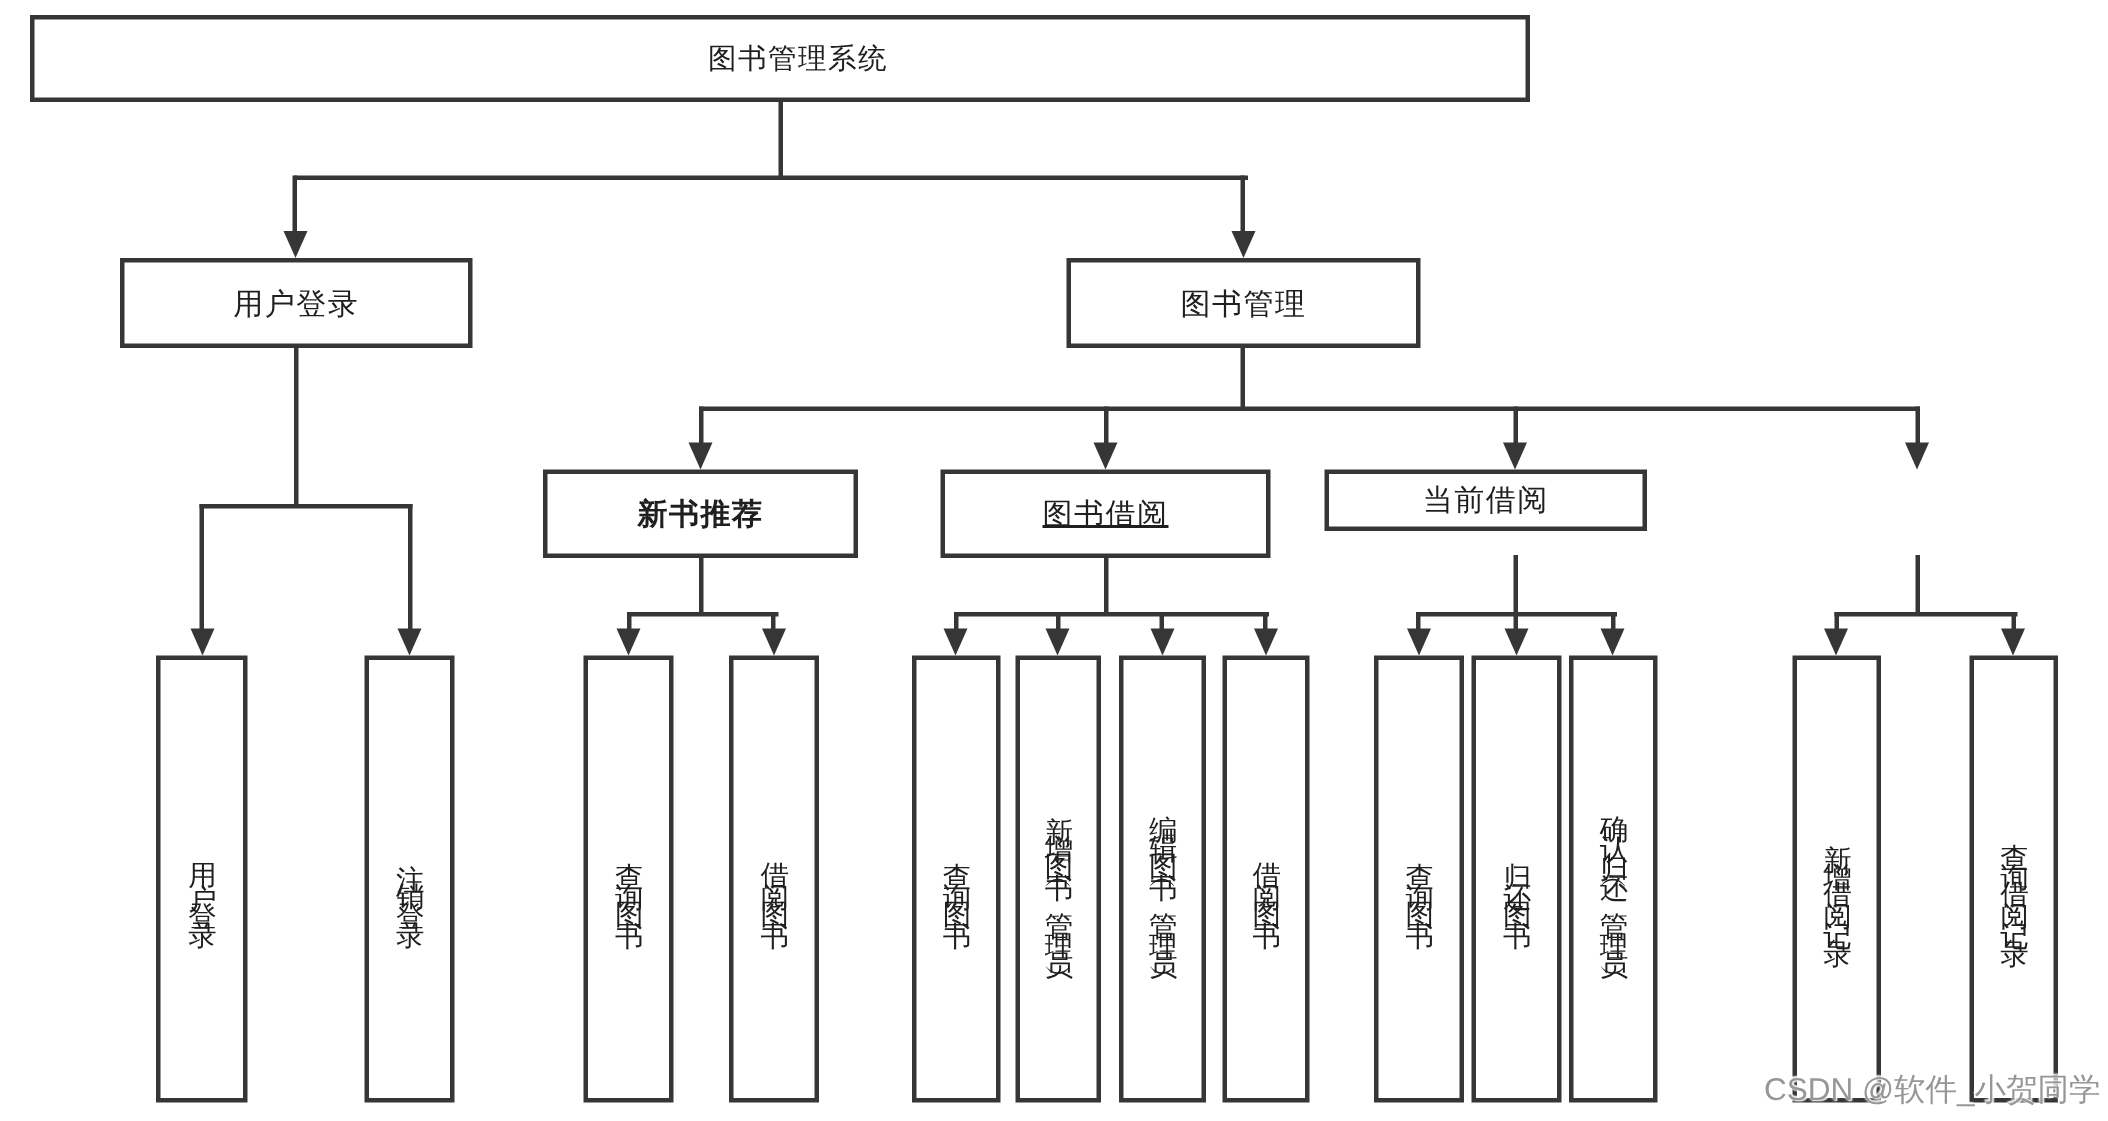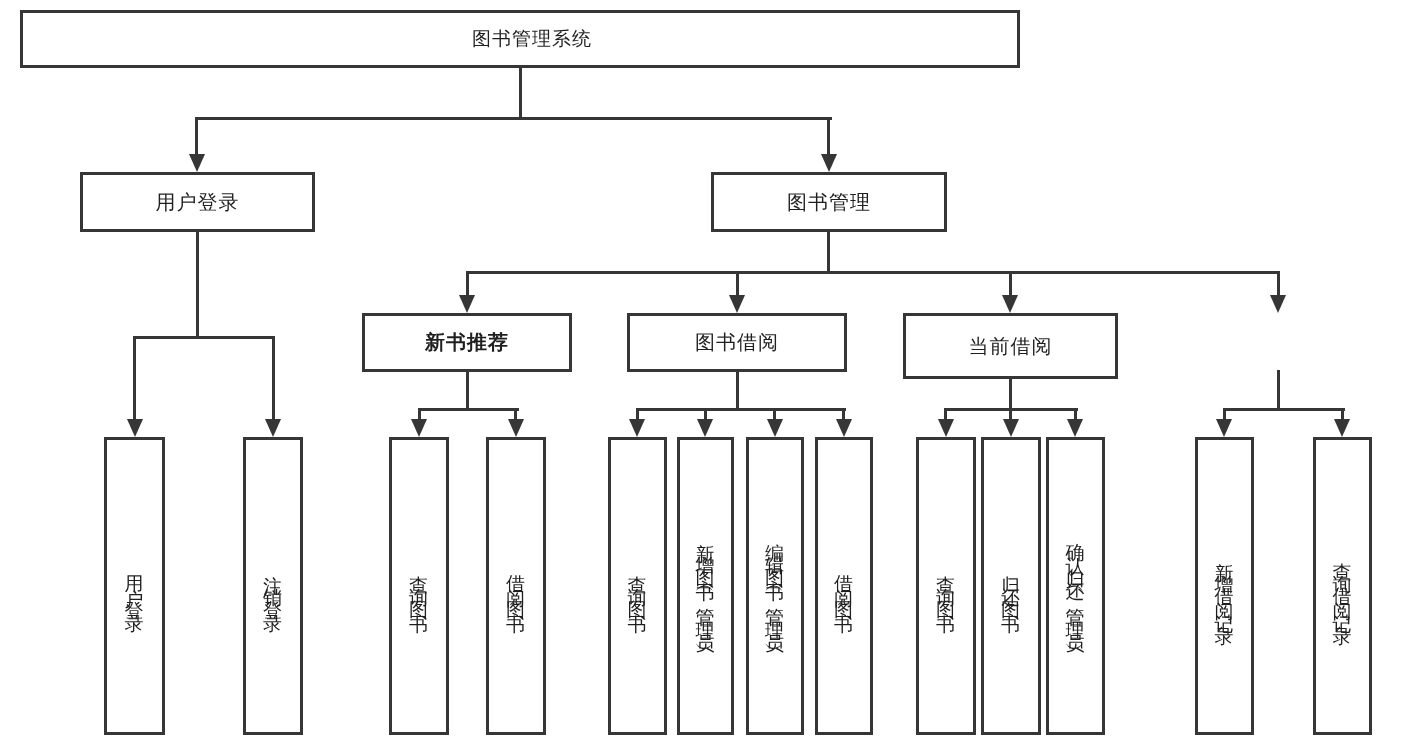--- a/index.html
+++ b/index.html
@@ -106,24 +106,24 @@
   <div class="vl" style="left:736px; top:271px; height:28px;"></div>
   <div class="arrow" style="left:729px; top:295px;"></div>
   <div class="vl" style="left:1009px; top:271px; height:28px;"></div>
   <div class="arrow" style="left:1002px; top:295px;"></div>
   <div class="vl" style="left:1277px; top:271px; height:28px;"></div>
   <div class="arrow" style="left:1270px; top:295px;"></div>
 
   <div class="node" style="left:362px; top:313px; width:210px; height:59px;font-weight:bold;">
     <span>新书推荐</span>
   </div>
-  <div class="node" style="left:627px; top:313px; width:220px; height:59px;">
+  <div class="node" style="left:627px; top:313px; width:220px; height:59px;text-decoration:underline;">
     <span>图书借阅</span>
   </div>
-  <div class="node" style="left:903px; top:313px; width:215px; height:66px;text-align:right;">
+  <div class="node" style="left:883px; top:313px; width:215px; height:41px;text-align:right;">
     <span>当前借阅</span>
   </div>
 
   <div class="vl" style="left:466px; top:370px; height:40px;"></div>
   <div class="hl" style="left:418px; top:408px; width:101px;"></div>
   <div class="vl" style="left:418px; top:408px; height:15px;"></div>
   <div class="arrow" style="left:411px; top:419px;"></div>
   <div class="vl" style="left:514px; top:408px; height:15px;"></div>
   <div class="arrow" style="left:508px; top:419px;"></div>
 
@@ -191,14 +191,15 @@
     <span class="vtext">确认归还（管理员）</span>
   </div>
 
   <div class="leaf" style="left:1195px; top:437px; width:59px; height:298px;">
     <span class="vtext">新增借阅记录</span>
   </div>
   <div class="leaf" style="left:1313px; top:437px; width:59px; height:298px;">
     <span class="vtext">查询借阅记录</span>
   </div>
 
+  <div class="watermark">CSDN @软件_小贺同学</div>
 
 </div>
 
 </body></html>

